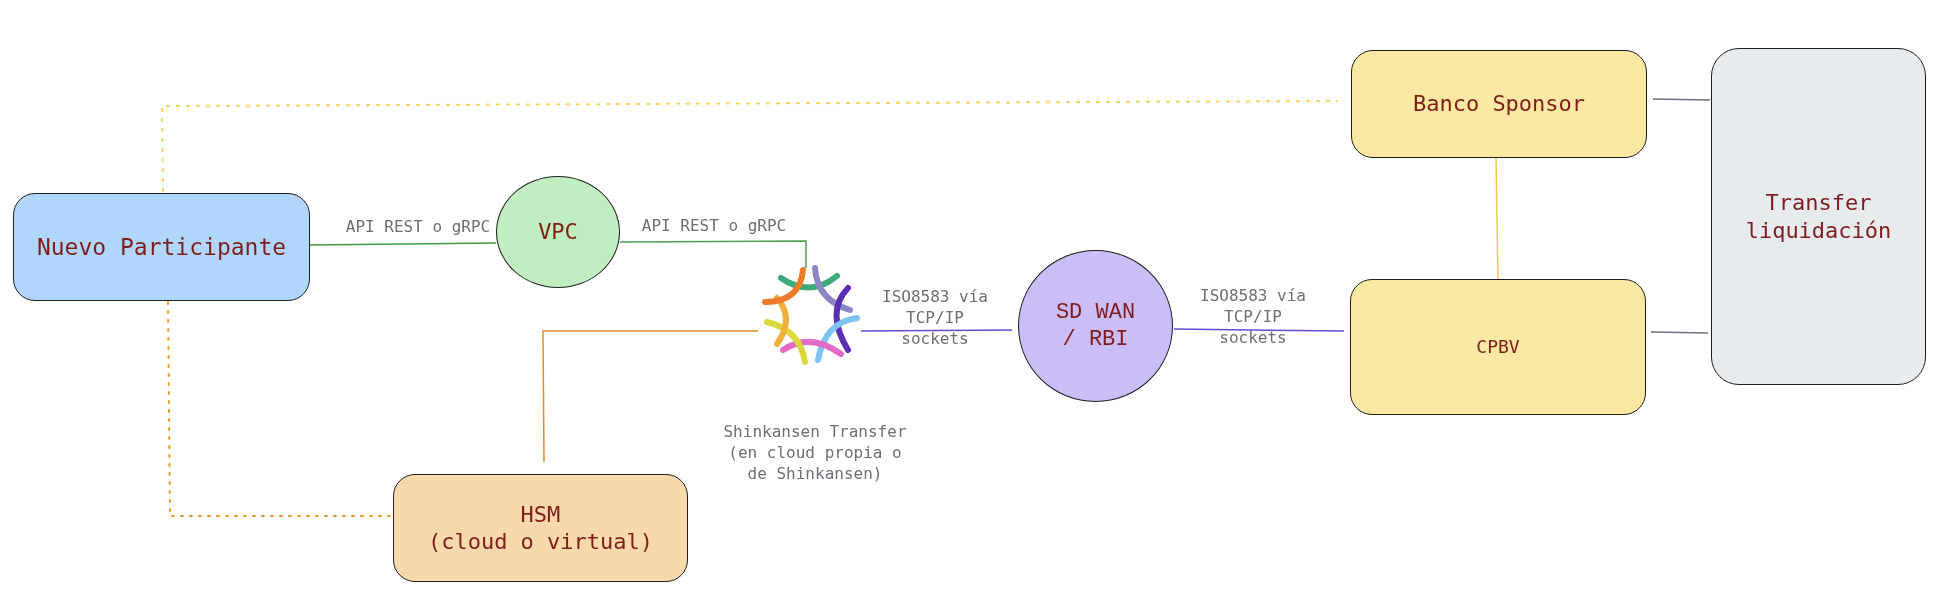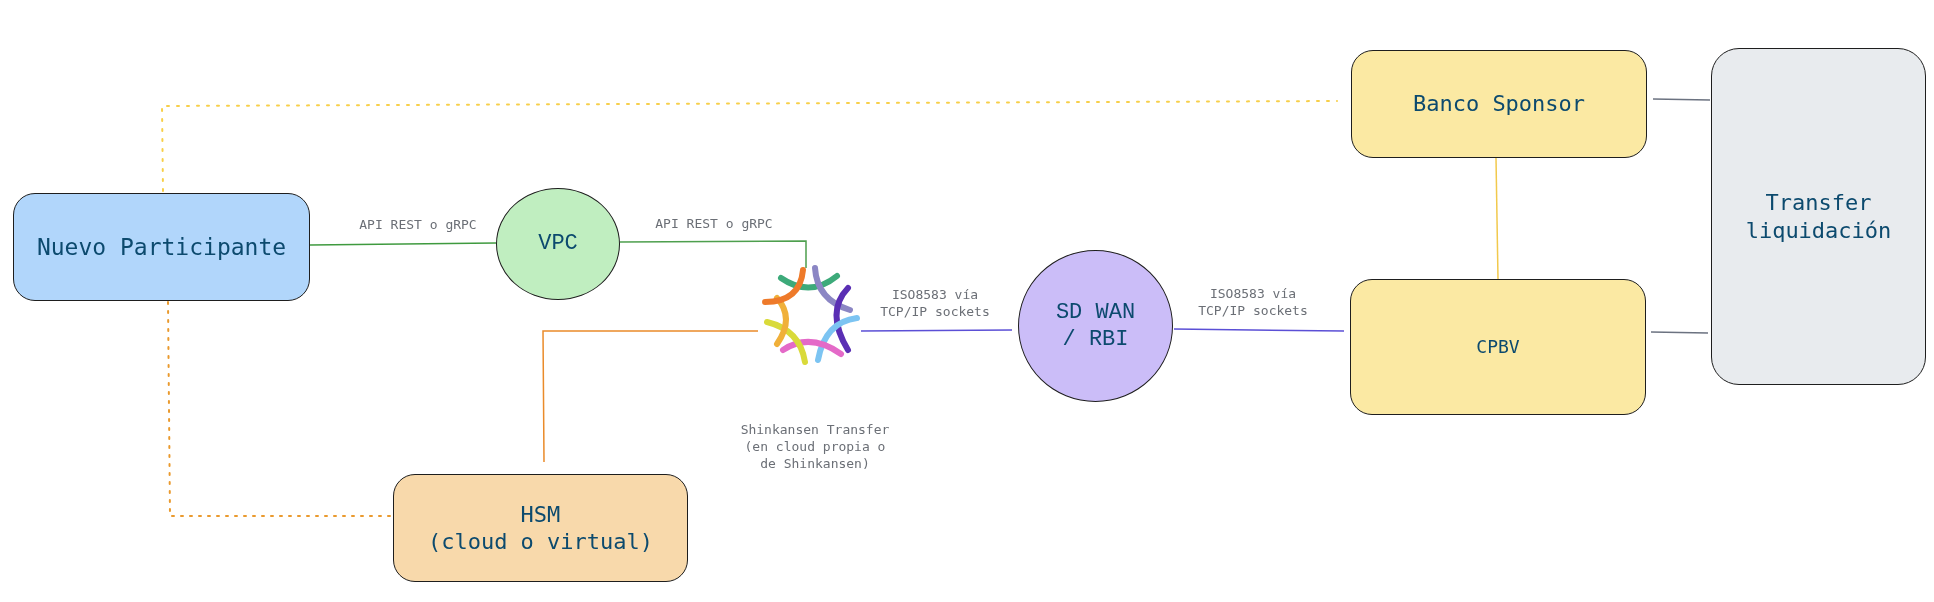--- a/index.html
+++ b/index.html
@@ -1,27 +1,27 @@
 <!DOCTYPE html>
 <html><head>
   <meta charset="utf-8">
   <style>
     html, body { margin: 0; padding: 0; background: #ffffff; }
     body { width: 1934px; height: 602px; position: relative; overflow: hidden;
            font-family: "DejaVu Sans Mono", "Liberation Mono", monospace; }
     #canvas { position: absolute; left: 0; top: 0; width: 1934px; height: 602px; }
     .node { position: absolute; box-sizing: border-box; border: 1.5px solid #1e1e1e;
             display: flex; align-items: center; justify-content: center; text-align: center;
-            color: #0c4a6e; white-space: pre-line; line-height: 1.25; }
+            color: #7f1d1d; white-space: pre-line; line-height: 1.25; }
     .rect { border-radius: 22px; }
     .circle { border-radius: 50%; }
-    .lbl { position: absolute; color: #6b6f76; font-size: 13px; text-align: center;
+    .lbl { position: absolute; color: #6b6f76; font-size: 16px; text-align: center;
            white-space: pre-line; line-height: 1.3; }
     #n-nuevo { left: 13px; top: 193px; width: 297px; height: 108px; font-size: 23px; }
-    #n-vpc { left: 496px; top: 188px; width: 124px; height: 112px; font-size: 22px; font-family: Liberation Mono, monospace; }
+    #n-vpc { left: 496px; top: 176px; width: 124px; height: 112px; font-size: 22px; }
     #n-hsm { left: 393px; top: 466px; width: 295px; height: 108px; font-size: 22px; margin-top: 8px; }
     #n-sdwan { left: 1018px; top: 250px; width: 155px; height: 152px; font-size: 22px; font-family: Liberation Mono, monospace; }
     #n-banco { left: 1351px; top: 50px; width: 296px; height: 108px; font-size: 22px; }
     #n-cpbv { left: 1350px; top: 279px; width: 296px; height: 136px; font-size: 18px; text-align: center; }
     #n-sistema { left: 1711px; top: 48px; width: 215px; height: 337px; font-size: 22px; border-radius: 28px; }
     #logo { position: absolute; left: 755px; top: 262px; width: 110px; height: 105px; }
     #l-api1 { left: 338px; top: 217px; width: 160px; }
     #l-api2 { left: 634px; top: 216px; width: 160px; }
     #l-iso1 { left: 870px; top: 287px; width: 130px; }
     #l-iso2 { left: 1188px; top: 286px; width: 130px; }

